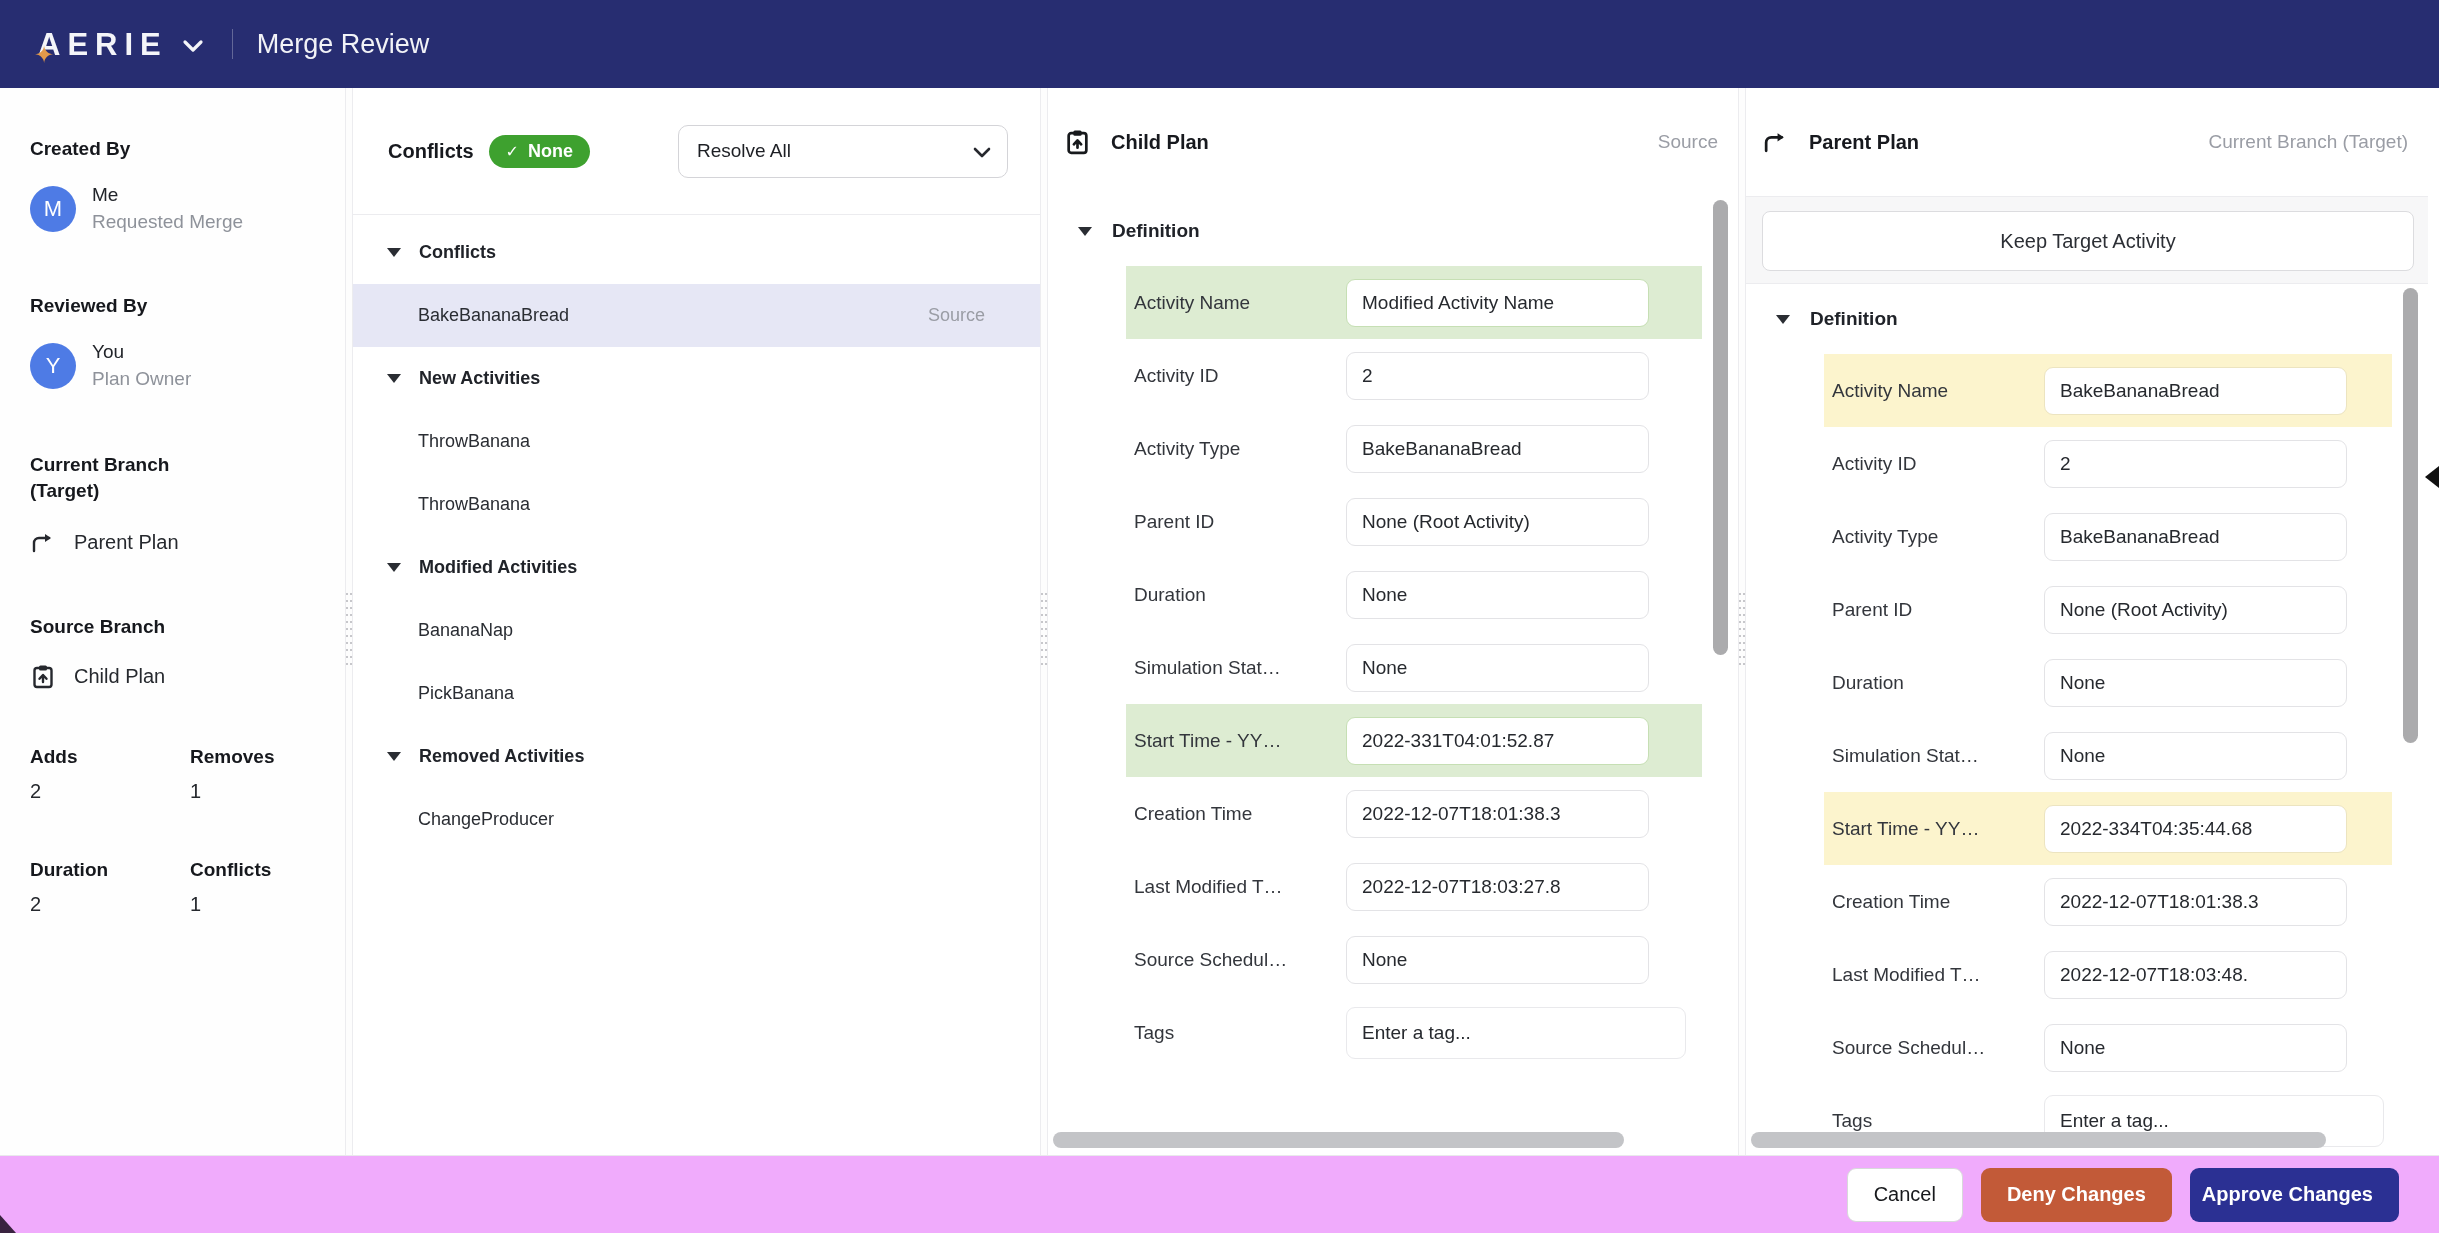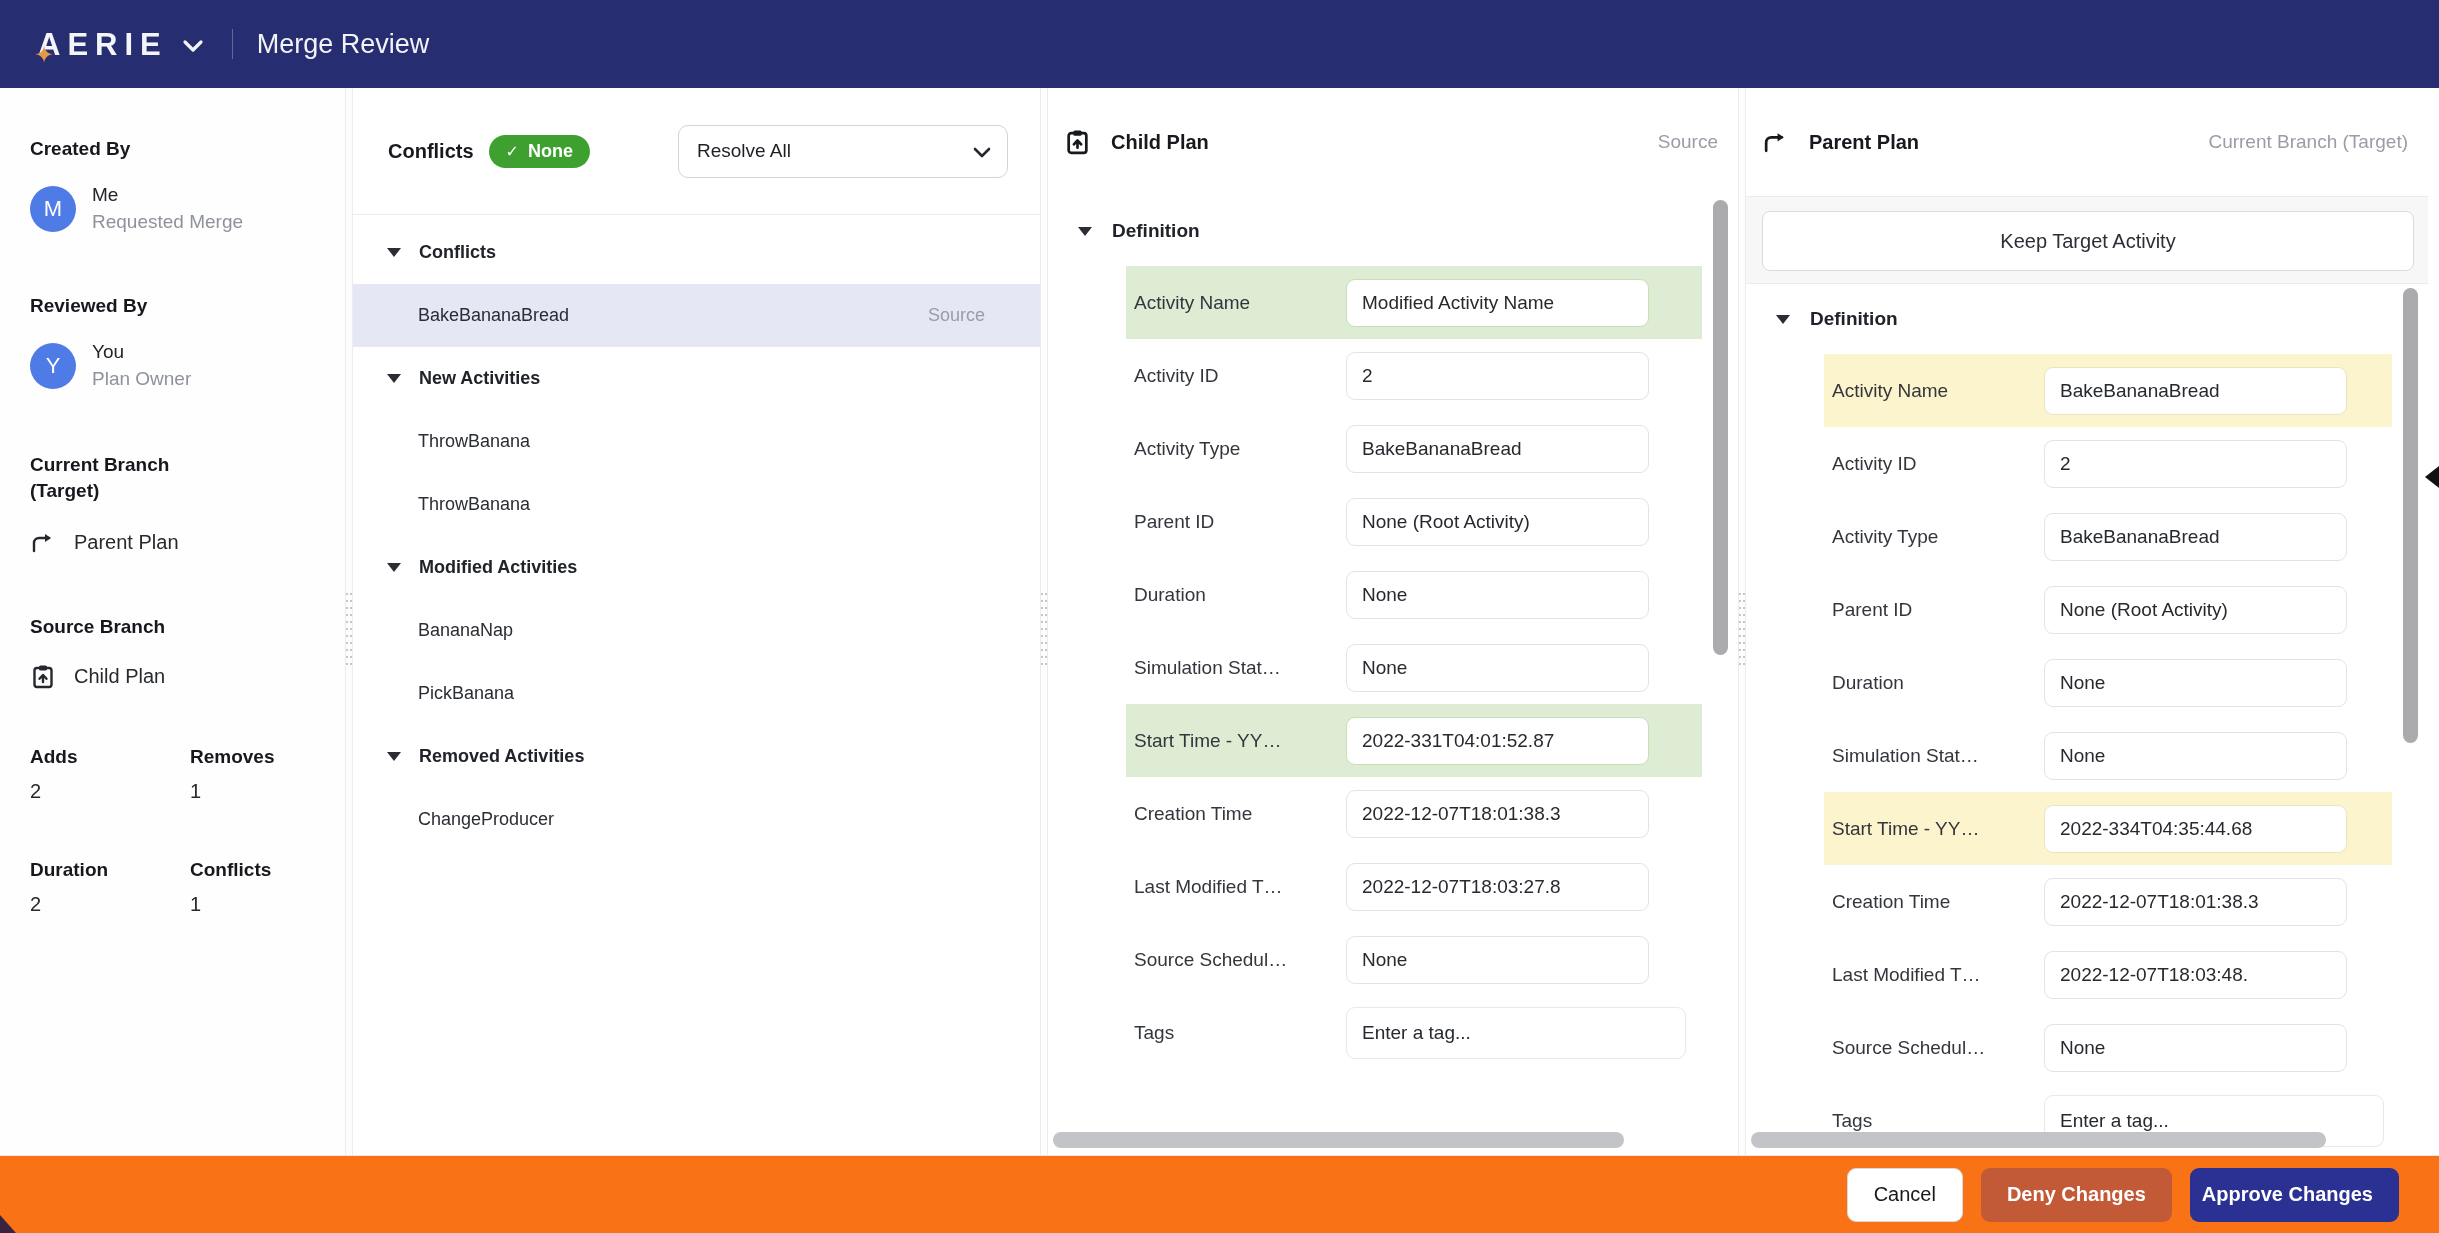--- a/index.html
+++ b/index.html
@@ -91,21 +91,21 @@
   .placeholder{color:#b7bac0;}
 
   .vscroll{position:absolute;top:4px;bottom:22px;right:10px;width:15px;}
   .vthumb{position:absolute;top:0;width:15px;height:455px;background:#ababad;border-radius:8px;}
   .hscroll{position:absolute;bottom:7px;left:5px;right:20px;height:16px;}
   .hthumb{position:absolute;top:0;height:16px;background:#c3c4c7;border-radius:8px;}
   .src .hthumb{width:571px;left:0;}
   .tgt .hthumb{width:575px;left:0;}
 
   
-  .footer{height:78px;background:#f97316;border-top:1px solid #e9e9ec;display:flex;align-items:center;
+  .footer{height:78px;background:#f0abfc;border-top:1px solid #e9e9ec;display:flex;align-items:center;
           justify-content:flex-end;gap:18px;padding-right:40px;}
   .btn{height:54px;border-radius:9px;padding:0 26px;font-size:20px;display:flex;align-items:center;cursor:default;}
   .btn-cancel{background:#fff;border:1.5px solid #d8d8db;color:#17191c;font-weight:500;}
   .btn-deny{background:#c25a38;border:none;color:#fff;font-weight:600;}
   .btn-approve{background:#2b3093;border:none;color:#fff;font-weight:700;padding-left:12px;}
 
   
   .cursor-r{position:absolute;right:0;top:378px;width:0;height:0;
             border-top:11px solid transparent;border-bottom:11px solid transparent;border-right:14px solid #111;}
   .cursor-bl{position:absolute;left:0;bottom:0;width:0;height:0;

